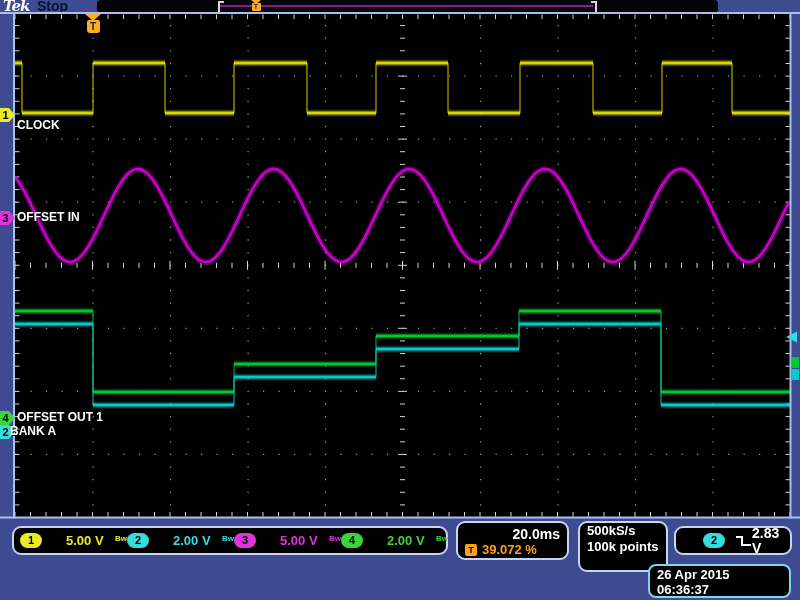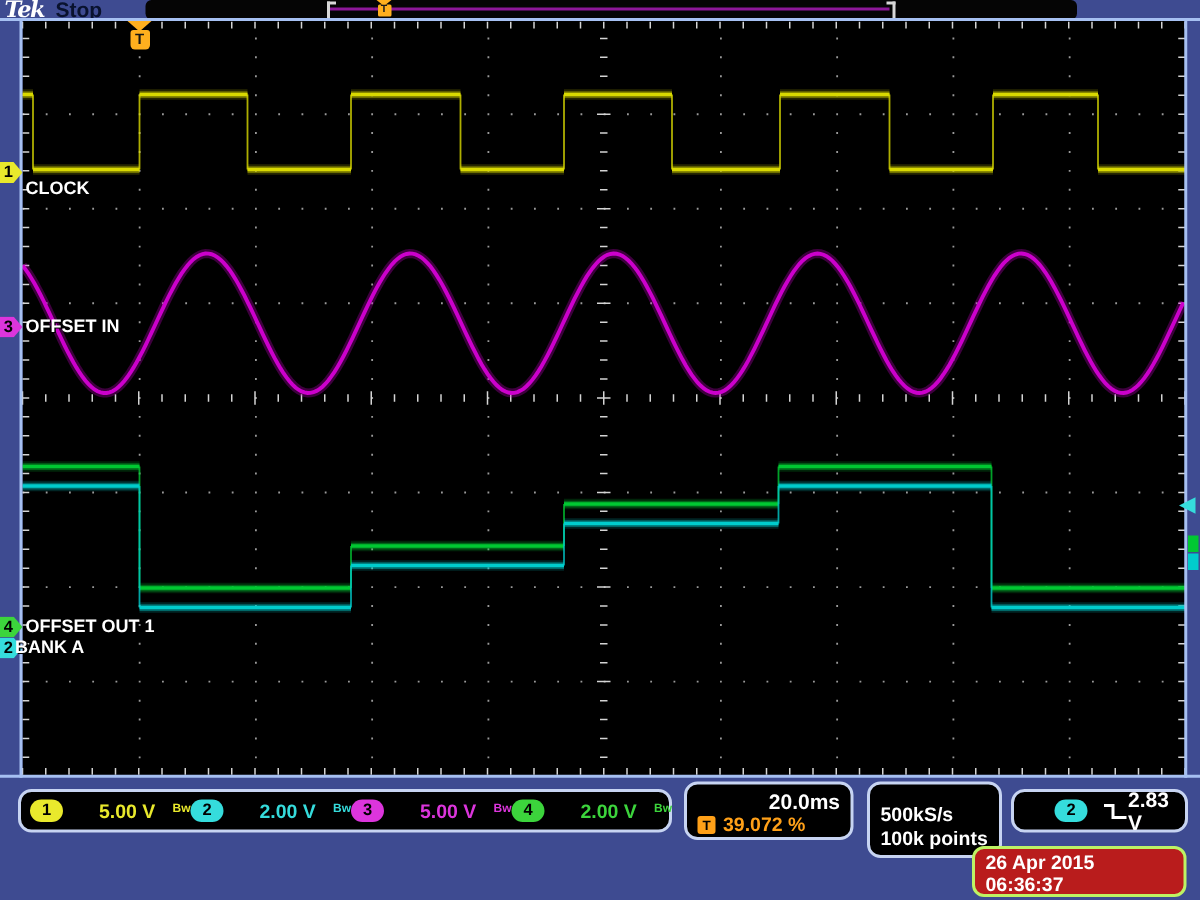--- a/index.html
+++ b/index.html
@@ -32,25 +32,25 @@
   .chbar{left:12px;top:526px;width:436px;height:29px;display:flex;align-items:center;padding:0 2px 0 6px;}
   .chitem{display:flex;align-items:center;width:107px;}
   .oval{width:22px;height:15px;border-radius:8px;color:#000;font:bold 11px/15px "Liberation Sans",sans-serif;text-align:center;flex:0 0 auto;}
   .chval{font:bold 13px/15px "Liberation Sans",sans-serif;margin-left:24px;width:52px;}
   .bw{font:bold 8px/8px "Liberation Sans",sans-serif;margin-left:2px;transform:translateY(-2px);}
   .hbox{left:456px;top:521px;width:113px;height:39px;padding:3px 7px;}
   .hline1{color:#fff;font:bold 14px/16px "Liberation Sans",sans-serif;text-align:right;}
   .hline2{display:flex;align-items:center;margin-top:1px;}
   .tflag{width:12px;height:12px;background:#ffa018;border-radius:2px;color:#000;font:bold 9px/12px "Liberation Sans",sans-serif;text-align:center;margin-right:5px;flex:0 0 auto;}
   .hpct{color:#ffa018;font:bold 13px/14px "Liberation Sans",sans-serif;}
-  .acqbox{left:578px;top:521px;width:90px;height:51px;padding:12px 7px;color:#fff;font:bold 13px/16px "Liberation Sans",sans-serif;}
+  .acqbox{left:578px;top:521px;width:90px;height:51px;padding:0 7px;color:#fff;font:bold 13px/16px "Liberation Sans",sans-serif;}
   .trigbox{left:674px;top:526px;width:118px;height:29px;display:flex;align-items:center;padding:0 9px;}
   .triglvl{color:#fff;font:bold 14px/15px "Liberation Sans",sans-serif;margin-left:auto;}
   .slope{margin-left:10px;flex:0 0 auto;}
-  .datebox{left:648px;top:564px;width:143px;height:34px;background:#b91c1c;border:2px solid #bef264;border-radius:8px;box-sizing:border-box;color:#fff;font:bold 13px/15px "Liberation Sans",sans-serif;padding:1px 7px;}
+  .datebox{left:648px;top:564px;width:143px;height:34px;background:#000000;border:2px solid #7dd3fc;border-radius:8px;box-sizing:border-box;color:#fff;font:bold 13px/15px "Liberation Sans",sans-serif;padding:1px 7px;}
 </style>
 </head>
 <body>
 
 <svg id="scope-svg" class="abs" style="left:0;top:0;z-index:1;" width="800" height="600" xmlns="http://www.w3.org/2000/svg">
     <rect x="15" y="13" width="775" height="504.5" fill="#000"></rect>
     <path d="M15.0,76.1h1.2M30.5,76.1h1.2M46.0,76.1h1.2M61.5,76.1h1.2M77.0,76.1h1.2M92.5,76.1h1.2M108.0,76.1h1.2M123.5,76.1h1.2M139.0,76.1h1.2M154.5,76.1h1.2M170.0,76.1h1.2M185.5,76.1h1.2M201.0,76.1h1.2M216.5,76.1h1.2M232.0,76.1h1.2M247.5,76.1h1.2M263.0,76.1h1.2M278.5,76.1h1.2M294.0,76.1h1.2M309.5,76.1h1.2M325.0,76.1h1.2M340.5,76.1h1.2M356.0,76.1h1.2M371.5,76.1h1.2M387.0,76.1h1.2M402.5,76.1h1.2M418.0,76.1h1.2M433.5,76.1h1.2M449.0,76.1h1.2M464.5,76.1h1.2M480.0,76.1h1.2M495.5,76.1h1.2M511.0,76.1h1.2M526.5,76.1h1.2M542.0,76.1h1.2M557.5,76.1h1.2M573.0,76.1h1.2M588.5,76.1h1.2M604.0,76.1h1.2M619.5,76.1h1.2M635.0,76.1h1.2M650.5,76.1h1.2M666.0,76.1h1.2M681.5,76.1h1.2M697.0,76.1h1.2M712.5,76.1h1.2M728.0,76.1h1.2M743.5,76.1h1.2M759.0,76.1h1.2M774.5,76.1h1.2M790.0,76.1h1.2M15.0,139.1h1.2M30.5,139.1h1.2M46.0,139.1h1.2M61.5,139.1h1.2M77.0,139.1h1.2M92.5,139.1h1.2M108.0,139.1h1.2M123.5,139.1h1.2M139.0,139.1h1.2M154.5,139.1h1.2M170.0,139.1h1.2M185.5,139.1h1.2M201.0,139.1h1.2M216.5,139.1h1.2M232.0,139.1h1.2M247.5,139.1h1.2M263.0,139.1h1.2M278.5,139.1h1.2M294.0,139.1h1.2M309.5,139.1h1.2M325.0,139.1h1.2M340.5,139.1h1.2M356.0,139.1h1.2M371.5,139.1h1.2M387.0,139.1h1.2M402.5,139.1h1.2M418.0,139.1h1.2M433.5,139.1h1.2M449.0,139.1h1.2M464.5,139.1h1.2M480.0,139.1h1.2M495.5,139.1h1.2M511.0,139.1h1.2M526.5,139.1h1.2M542.0,139.1h1.2M557.5,139.1h1.2M573.0,139.1h1.2M588.5,139.1h1.2M604.0,139.1h1.2M619.5,139.1h1.2M635.0,139.1h1.2M650.5,139.1h1.2M666.0,139.1h1.2M681.5,139.1h1.2M697.0,139.1h1.2M712.5,139.1h1.2M728.0,139.1h1.2M743.5,139.1h1.2M759.0,139.1h1.2M774.5,139.1h1.2M790.0,139.1h1.2M15.0,202.2h1.2M30.5,202.2h1.2M46.0,202.2h1.2M61.5,202.2h1.2M77.0,202.2h1.2M92.5,202.2h1.2M108.0,202.2h1.2M123.5,202.2h1.2M139.0,202.2h1.2M154.5,202.2h1.2M170.0,202.2h1.2M185.5,202.2h1.2M201.0,202.2h1.2M216.5,202.2h1.2M232.0,202.2h1.2M247.5,202.2h1.2M263.0,202.2h1.2M278.5,202.2h1.2M294.0,202.2h1.2M309.5,202.2h1.2M325.0,202.2h1.2M340.5,202.2h1.2M356.0,202.2h1.2M371.5,202.2h1.2M387.0,202.2h1.2M402.5,202.2h1.2M418.0,202.2h1.2M433.5,202.2h1.2M449.0,202.2h1.2M464.5,202.2h1.2M480.0,202.2h1.2M495.5,202.2h1.2M511.0,202.2h1.2M526.5,202.2h1.2M542.0,202.2h1.2M557.5,202.2h1.2M573.0,202.2h1.2M588.5,202.2h1.2M604.0,202.2h1.2M619.5,202.2h1.2M635.0,202.2h1.2M650.5,202.2h1.2M666.0,202.2h1.2M681.5,202.2h1.2M697.0,202.2h1.2M712.5,202.2h1.2M728.0,202.2h1.2M743.5,202.2h1.2M759.0,202.2h1.2M774.5,202.2h1.2M790.0,202.2h1.2M15.0,328.3h1.2M30.5,328.3h1.2M46.0,328.3h1.2M61.5,328.3h1.2M77.0,328.3h1.2M92.5,328.3h1.2M108.0,328.3h1.2M123.5,328.3h1.2M139.0,328.3h1.2M154.5,328.3h1.2M170.0,328.3h1.2M185.5,328.3h1.2M201.0,328.3h1.2M216.5,328.3h1.2M232.0,328.3h1.2M247.5,328.3h1.2M263.0,328.3h1.2M278.5,328.3h1.2M294.0,328.3h1.2M309.5,328.3h1.2M325.0,328.3h1.2M340.5,328.3h1.2M356.0,328.3h1.2M371.5,328.3h1.2M387.0,328.3h1.2M402.5,328.3h1.2M418.0,328.3h1.2M433.5,328.3h1.2M449.0,328.3h1.2M464.5,328.3h1.2M480.0,328.3h1.2M495.5,328.3h1.2M511.0,328.3h1.2M526.5,328.3h1.2M542.0,328.3h1.2M557.5,328.3h1.2M573.0,328.3h1.2M588.5,328.3h1.2M604.0,328.3h1.2M619.5,328.3h1.2M635.0,328.3h1.2M650.5,328.3h1.2M666.0,328.3h1.2M681.5,328.3h1.2M697.0,328.3h1.2M712.5,328.3h1.2M728.0,328.3h1.2M743.5,328.3h1.2M759.0,328.3h1.2M774.5,328.3h1.2M790.0,328.3h1.2M15.0,391.4h1.2M30.5,391.4h1.2M46.0,391.4h1.2M61.5,391.4h1.2M77.0,391.4h1.2M92.5,391.4h1.2M108.0,391.4h1.2M123.5,391.4h1.2M139.0,391.4h1.2M154.5,391.4h1.2M170.0,391.4h1.2M185.5,391.4h1.2M201.0,391.4h1.2M216.5,391.4h1.2M232.0,391.4h1.2M247.5,391.4h1.2M263.0,391.4h1.2M278.5,391.4h1.2M294.0,391.4h1.2M309.5,391.4h1.2M325.0,391.4h1.2M340.5,391.4h1.2M356.0,391.4h1.2M371.5,391.4h1.2M387.0,391.4h1.2M402.5,391.4h1.2M418.0,391.4h1.2M433.5,391.4h1.2M449.0,391.4h1.2M464.5,391.4h1.2M480.0,391.4h1.2M495.5,391.4h1.2M511.0,391.4h1.2M526.5,391.4h1.2M542.0,391.4h1.2M557.5,391.4h1.2M573.0,391.4h1.2M588.5,391.4h1.2M604.0,391.4h1.2M619.5,391.4h1.2M635.0,391.4h1.2M650.5,391.4h1.2M666.0,391.4h1.2M681.5,391.4h1.2M697.0,391.4h1.2M712.5,391.4h1.2M728.0,391.4h1.2M743.5,391.4h1.2M759.0,391.4h1.2M774.5,391.4h1.2M790.0,391.4h1.2M15.0,454.4h1.2M30.5,454.4h1.2M46.0,454.4h1.2M61.5,454.4h1.2M77.0,454.4h1.2M92.5,454.4h1.2M108.0,454.4h1.2M123.5,454.4h1.2M139.0,454.4h1.2M154.5,454.4h1.2M170.0,454.4h1.2M185.5,454.4h1.2M201.0,454.4h1.2M216.5,454.4h1.2M232.0,454.4h1.2M247.5,454.4h1.2M263.0,454.4h1.2M278.5,454.4h1.2M294.0,454.4h1.2M309.5,454.4h1.2M325.0,454.4h1.2M340.5,454.4h1.2M356.0,454.4h1.2M371.5,454.4h1.2M387.0,454.4h1.2M402.5,454.4h1.2M418.0,454.4h1.2M433.5,454.4h1.2M449.0,454.4h1.2M464.5,454.4h1.2M480.0,454.4h1.2M495.5,454.4h1.2M511.0,454.4h1.2M526.5,454.4h1.2M542.0,454.4h1.2M557.5,454.4h1.2M573.0,454.4h1.2M588.5,454.4h1.2M604.0,454.4h1.2M619.5,454.4h1.2M635.0,454.4h1.2M650.5,454.4h1.2M666.0,454.4h1.2M681.5,454.4h1.2M697.0,454.4h1.2M712.5,454.4h1.2M728.0,454.4h1.2M743.5,454.4h1.2M759.0,454.4h1.2M774.5,454.4h1.2M790.0,454.4h1.2M92.5,13.0h1.2M92.5,25.6h1.2M92.5,38.2h1.2M92.5,50.8h1.2M92.5,63.5h1.2M92.5,76.1h1.2M92.5,88.7h1.2M92.5,101.3h1.2M92.5,113.9h1.2M92.5,126.5h1.2M92.5,139.1h1.2M92.5,151.7h1.2M92.5,164.4h1.2M92.5,177.0h1.2M92.5,189.6h1.2M92.5,202.2h1.2M92.5,214.8h1.2M92.5,227.4h1.2M92.5,240.0h1.2M92.5,252.6h1.2M92.5,265.3h1.2M92.5,277.9h1.2M92.5,290.5h1.2M92.5,303.1h1.2M92.5,315.7h1.2M92.5,328.3h1.2M92.5,340.9h1.2M92.5,353.5h1.2M92.5,366.2h1.2M92.5,378.8h1.2M92.5,391.4h1.2M92.5,404.0h1.2M92.5,416.6h1.2M92.5,429.2h1.2M92.5,441.8h1.2M92.5,454.4h1.2M92.5,467.1h1.2M92.5,479.7h1.2M92.5,492.3h1.2M92.5,504.9h1.2M92.5,517.5h1.2M170.0,13.0h1.2M170.0,25.6h1.2M170.0,38.2h1.2M170.0,50.8h1.2M170.0,63.5h1.2M170.0,76.1h1.2M170.0,88.7h1.2M170.0,101.3h1.2M170.0,113.9h1.2M170.0,126.5h1.2M170.0,139.1h1.2M170.0,151.7h1.2M170.0,164.4h1.2M170.0,177.0h1.2M170.0,189.6h1.2M170.0,202.2h1.2M170.0,214.8h1.2M170.0,227.4h1.2M170.0,240.0h1.2M170.0,252.6h1.2M170.0,265.3h1.2M170.0,277.9h1.2M170.0,290.5h1.2M170.0,303.1h1.2M170.0,315.7h1.2M170.0,328.3h1.2M170.0,340.9h1.2M170.0,353.5h1.2M170.0,366.2h1.2M170.0,378.8h1.2M170.0,391.4h1.2M170.0,404.0h1.2M170.0,416.6h1.2M170.0,429.2h1.2M170.0,441.8h1.2M170.0,454.4h1.2M170.0,467.1h1.2M170.0,479.7h1.2M170.0,492.3h1.2M170.0,504.9h1.2M170.0,517.5h1.2M247.5,13.0h1.2M247.5,25.6h1.2M247.5,38.2h1.2M247.5,50.8h1.2M247.5,63.5h1.2M247.5,76.1h1.2M247.5,88.7h1.2M247.5,101.3h1.2M247.5,113.9h1.2M247.5,126.5h1.2M247.5,139.1h1.2M247.5,151.7h1.2M247.5,164.4h1.2M247.5,177.0h1.2M247.5,189.6h1.2M247.5,202.2h1.2M247.5,214.8h1.2M247.5,227.4h1.2M247.5,240.0h1.2M247.5,252.6h1.2M247.5,265.3h1.2M247.5,277.9h1.2M247.5,290.5h1.2M247.5,303.1h1.2M247.5,315.7h1.2M247.5,328.3h1.2M247.5,340.9h1.2M247.5,353.5h1.2M247.5,366.2h1.2M247.5,378.8h1.2M247.5,391.4h1.2M247.5,404.0h1.2M247.5,416.6h1.2M247.5,429.2h1.2M247.5,441.8h1.2M247.5,454.4h1.2M247.5,467.1h1.2M247.5,479.7h1.2M247.5,492.3h1.2M247.5,504.9h1.2M247.5,517.5h1.2M325.0,13.0h1.2M325.0,25.6h1.2M325.0,38.2h1.2M325.0,50.8h1.2M325.0,63.5h1.2M325.0,76.1h1.2M325.0,88.7h1.2M325.0,101.3h1.2M325.0,113.9h1.2M325.0,126.5h1.2M325.0,139.1h1.2M325.0,151.7h1.2M325.0,164.4h1.2M325.0,177.0h1.2M325.0,189.6h1.2M325.0,202.2h1.2M325.0,214.8h1.2M325.0,227.4h1.2M325.0,240.0h1.2M325.0,252.6h1.2M325.0,265.3h1.2M325.0,277.9h1.2M325.0,290.5h1.2M325.0,303.1h1.2M325.0,315.7h1.2M325.0,328.3h1.2M325.0,340.9h1.2M325.0,353.5h1.2M325.0,366.2h1.2M325.0,378.8h1.2M325.0,391.4h1.2M325.0,404.0h1.2M325.0,416.6h1.2M325.0,429.2h1.2M325.0,441.8h1.2M325.0,454.4h1.2M325.0,467.1h1.2M325.0,479.7h1.2M325.0,492.3h1.2M325.0,504.9h1.2M325.0,517.5h1.2M480.0,13.0h1.2M480.0,25.6h1.2M480.0,38.2h1.2M480.0,50.8h1.2M480.0,63.5h1.2M480.0,76.1h1.2M480.0,88.7h1.2M480.0,101.3h1.2M480.0,113.9h1.2M480.0,126.5h1.2M480.0,139.1h1.2M480.0,151.7h1.2M480.0,164.4h1.2M480.0,177.0h1.2M480.0,189.6h1.2M480.0,202.2h1.2M480.0,214.8h1.2M480.0,227.4h1.2M480.0,240.0h1.2M480.0,252.6h1.2M480.0,265.3h1.2M480.0,277.9h1.2M480.0,290.5h1.2M480.0,303.1h1.2M480.0,315.7h1.2M480.0,328.3h1.2M480.0,340.9h1.2M480.0,353.5h1.2M480.0,366.2h1.2M480.0,378.8h1.2M480.0,391.4h1.2M480.0,404.0h1.2M480.0,416.6h1.2M480.0,429.2h1.2M480.0,441.8h1.2M480.0,454.4h1.2M480.0,467.1h1.2M480.0,479.7h1.2M480.0,492.3h1.2M480.0,504.9h1.2M480.0,517.5h1.2M557.5,13.0h1.2M557.5,25.6h1.2M557.5,38.2h1.2M557.5,50.8h1.2M557.5,63.5h1.2M557.5,76.1h1.2M557.5,88.7h1.2M557.5,101.3h1.2M557.5,113.9h1.2M557.5,126.5h1.2M557.5,139.1h1.2M557.5,151.7h1.2M557.5,164.4h1.2M557.5,177.0h1.2M557.5,189.6h1.2M557.5,202.2h1.2M557.5,214.8h1.2M557.5,227.4h1.2M557.5,240.0h1.2M557.5,252.6h1.2M557.5,265.3h1.2M557.5,277.9h1.2M557.5,290.5h1.2M557.5,303.1h1.2M557.5,315.7h1.2M557.5,328.3h1.2M557.5,340.9h1.2M557.5,353.5h1.2M557.5,366.2h1.2M557.5,378.8h1.2M557.5,391.4h1.2M557.5,404.0h1.2M557.5,416.6h1.2M557.5,429.2h1.2M557.5,441.8h1.2M557.5,454.4h1.2M557.5,467.1h1.2M557.5,479.7h1.2M557.5,492.3h1.2M557.5,504.9h1.2M557.5,517.5h1.2M635.0,13.0h1.2M635.0,25.6h1.2M635.0,38.2h1.2M635.0,50.8h1.2M635.0,63.5h1.2M635.0,76.1h1.2M635.0,88.7h1.2M635.0,101.3h1.2M635.0,113.9h1.2M635.0,126.5h1.2M635.0,139.1h1.2M635.0,151.7h1.2M635.0,164.4h1.2M635.0,177.0h1.2M635.0,189.6h1.2M635.0,202.2h1.2M635.0,214.8h1.2M635.0,227.4h1.2M635.0,240.0h1.2M635.0,252.6h1.2M635.0,265.3h1.2M635.0,277.9h1.2M635.0,290.5h1.2M635.0,303.1h1.2M635.0,315.7h1.2M635.0,328.3h1.2M635.0,340.9h1.2M635.0,353.5h1.2M635.0,366.2h1.2M635.0,378.8h1.2M635.0,391.4h1.2M635.0,404.0h1.2M635.0,416.6h1.2M635.0,429.2h1.2M635.0,441.8h1.2M635.0,454.4h1.2M635.0,467.1h1.2M635.0,479.7h1.2M635.0,492.3h1.2M635.0,504.9h1.2M635.0,517.5h1.2M712.5,13.0h1.2M712.5,25.6h1.2M712.5,38.2h1.2M712.5,50.8h1.2M712.5,63.5h1.2M712.5,76.1h1.2M712.5,88.7h1.2M712.5,101.3h1.2M712.5,113.9h1.2M712.5,126.5h1.2M712.5,139.1h1.2M712.5,151.7h1.2M712.5,164.4h1.2M712.5,177.0h1.2M712.5,189.6h1.2M712.5,202.2h1.2M712.5,214.8h1.2M712.5,227.4h1.2M712.5,240.0h1.2M712.5,252.6h1.2M712.5,265.3h1.2M712.5,277.9h1.2M712.5,290.5h1.2M712.5,303.1h1.2M712.5,315.7h1.2M712.5,328.3h1.2M712.5,340.9h1.2M712.5,353.5h1.2M712.5,366.2h1.2M712.5,378.8h1.2M712.5,391.4h1.2M712.5,404.0h1.2M712.5,416.6h1.2M712.5,429.2h1.2M712.5,441.8h1.2M712.5,454.4h1.2M712.5,467.1h1.2M712.5,479.7h1.2M712.5,492.3h1.2M712.5,504.9h1.2M712.5,517.5h1.2" stroke="#9a9a9a" stroke-width="1.3" fill="none"></path>
     <path d="M15.0,260.8v9M30.5,262.8v5M46.0,262.8v5M61.5,262.8v5M77.0,262.8v5M92.5,260.8v9M108.0,262.8v5M123.5,262.8v5M139.0,262.8v5M154.5,262.8v5M170.0,260.8v9M185.5,262.8v5M201.0,262.8v5M216.5,262.8v5M232.0,262.8v5M247.5,260.8v9M263.0,262.8v5M278.5,262.8v5M294.0,262.8v5M309.5,262.8v5M325.0,260.8v9M340.5,262.8v5M356.0,262.8v5M371.5,262.8v5M387.0,262.8v5M402.5,260.8v9M418.0,262.8v5M433.5,262.8v5M449.0,262.8v5M464.5,262.8v5M480.0,260.8v9M495.5,262.8v5M511.0,262.8v5M526.5,262.8v5M542.0,262.8v5M557.5,260.8v9M573.0,262.8v5M588.5,262.8v5M604.0,262.8v5M619.5,262.8v5M635.0,260.8v9M650.5,262.8v5M666.0,262.8v5M681.5,262.8v5M697.0,262.8v5M712.5,260.8v9M728.0,262.8v5M743.5,262.8v5M759.0,262.8v5M774.5,262.8v5M790.0,260.8v9M398.0,13.0h9M400.0,25.6h5M400.0,38.2h5M400.0,50.8h5M400.0,63.5h5M398.0,76.1h9M400.0,88.7h5M400.0,101.3h5M400.0,113.9h5M400.0,126.5h5M398.0,139.1h9M400.0,151.7h5M400.0,164.4h5M400.0,177.0h5M400.0,189.6h5M398.0,202.2h9M400.0,214.8h5M400.0,227.4h5M400.0,240.0h5M400.0,252.6h5M398.0,265.3h9M400.0,277.9h5M400.0,290.5h5M400.0,303.1h5M400.0,315.7h5M398.0,328.3h9M400.0,340.9h5M400.0,353.5h5M400.0,366.2h5M400.0,378.8h5M398.0,391.4h9M400.0,404.0h5M400.0,416.6h5M400.0,429.2h5M400.0,441.8h5M398.0,454.4h9M400.0,467.1h5M400.0,479.7h5M400.0,492.3h5M400.0,504.9h5M398.0,517.5h9M15.0,14.5v4.5M15.0,512v4.5M30.5,14.5v4.5M30.5,512v4.5M46.0,14.5v4.5M46.0,512v4.5M61.5,14.5v4.5M61.5,512v4.5M77.0,14.5v4.5M77.0,512v4.5M92.5,14.5v4.5M92.5,512v4.5M108.0,14.5v4.5M108.0,512v4.5M123.5,14.5v4.5M123.5,512v4.5M139.0,14.5v4.5M139.0,512v4.5M154.5,14.5v4.5M154.5,512v4.5M170.0,14.5v4.5M170.0,512v4.5M185.5,14.5v4.5M185.5,512v4.5M201.0,14.5v4.5M201.0,512v4.5M216.5,14.5v4.5M216.5,512v4.5M232.0,14.5v4.5M232.0,512v4.5M247.5,14.5v4.5M247.5,512v4.5M263.0,14.5v4.5M263.0,512v4.5M278.5,14.5v4.5M278.5,512v4.5M294.0,14.5v4.5M294.0,512v4.5M309.5,14.5v4.5M309.5,512v4.5M325.0,14.5v4.5M325.0,512v4.5M340.5,14.5v4.5M340.5,512v4.5M356.0,14.5v4.5M356.0,512v4.5M371.5,14.5v4.5M371.5,512v4.5M387.0,14.5v4.5M387.0,512v4.5M402.5,14.5v4.5M402.5,512v4.5M418.0,14.5v4.5M418.0,512v4.5M433.5,14.5v4.5M433.5,512v4.5M449.0,14.5v4.5M449.0,512v4.5M464.5,14.5v4.5M464.5,512v4.5M480.0,14.5v4.5M480.0,512v4.5M495.5,14.5v4.5M495.5,512v4.5M511.0,14.5v4.5M511.0,512v4.5M526.5,14.5v4.5M526.5,512v4.5M542.0,14.5v4.5M542.0,512v4.5M557.5,14.5v4.5M557.5,512v4.5M573.0,14.5v4.5M573.0,512v4.5M588.5,14.5v4.5M588.5,512v4.5M604.0,14.5v4.5M604.0,512v4.5M619.5,14.5v4.5M619.5,512v4.5M635.0,14.5v4.5M635.0,512v4.5M650.5,14.5v4.5M650.5,512v4.5M666.0,14.5v4.5M666.0,512v4.5M681.5,14.5v4.5M681.5,512v4.5M697.0,14.5v4.5M697.0,512v4.5M712.5,14.5v4.5M712.5,512v4.5M728.0,14.5v4.5M728.0,512v4.5M743.5,14.5v4.5M743.5,512v4.5M759.0,14.5v4.5M759.0,512v4.5M774.5,14.5v4.5M774.5,512v4.5M790.0,14.5v4.5M790.0,512v4.5M15,13.0h4.5M785.5,13.0h4.5M15,25.6h4.5M785.5,25.6h4.5M15,38.2h4.5M785.5,38.2h4.5M15,50.8h4.5M785.5,50.8h4.5M15,63.5h4.5M785.5,63.5h4.5M15,76.1h4.5M785.5,76.1h4.5M15,88.7h4.5M785.5,88.7h4.5M15,101.3h4.5M785.5,101.3h4.5M15,113.9h4.5M785.5,113.9h4.5M15,126.5h4.5M785.5,126.5h4.5M15,139.1h4.5M785.5,139.1h4.5M15,151.7h4.5M785.5,151.7h4.5M15,164.4h4.5M785.5,164.4h4.5M15,177.0h4.5M785.5,177.0h4.5M15,189.6h4.5M785.5,189.6h4.5M15,202.2h4.5M785.5,202.2h4.5M15,214.8h4.5M785.5,214.8h4.5M15,227.4h4.5M785.5,227.4h4.5M15,240.0h4.5M785.5,240.0h4.5M15,252.6h4.5M785.5,252.6h4.5M15,265.3h4.5M785.5,265.3h4.5M15,277.9h4.5M785.5,277.9h4.5M15,290.5h4.5M785.5,290.5h4.5M15,303.1h4.5M785.5,303.1h4.5M15,315.7h4.5M785.5,315.7h4.5M15,328.3h4.5M785.5,328.3h4.5M15,340.9h4.5M785.5,340.9h4.5M15,353.5h4.5M785.5,353.5h4.5M15,366.2h4.5M785.5,366.2h4.5M15,378.8h4.5M785.5,378.8h4.5M15,391.4h4.5M785.5,391.4h4.5M15,404.0h4.5M785.5,404.0h4.5M15,416.6h4.5M785.5,416.6h4.5M15,429.2h4.5M785.5,429.2h4.5M15,441.8h4.5M785.5,441.8h4.5M15,454.4h4.5M785.5,454.4h4.5M15,467.1h4.5M785.5,467.1h4.5M15,479.7h4.5M785.5,479.7h4.5M15,492.3h4.5M785.5,492.3h4.5M15,504.9h4.5M785.5,504.9h4.5M15,517.5h4.5M785.5,517.5h4.5" stroke="#d4d4d4" stroke-width="1" fill="none"></path>
     <path d="M15,63H22M22,113H93M93,63H165M165,113H234M234,63H307M307,113H376M376,63H448M448,113H520M520,63H593M593,113H662M662,63H732M732,113H790" stroke="#d9d900" stroke-width="7" opacity="0.18" fill="none"></path>
     <path d="M15,63H22M22,113H93M93,63H165M165,113H234M234,63H307M307,113H376M376,63H448M448,113H520M520,63H593M593,113H662M662,63H732M732,113H790" stroke="#d9d900" stroke-width="4.5" opacity="0.4" fill="none"></path>

